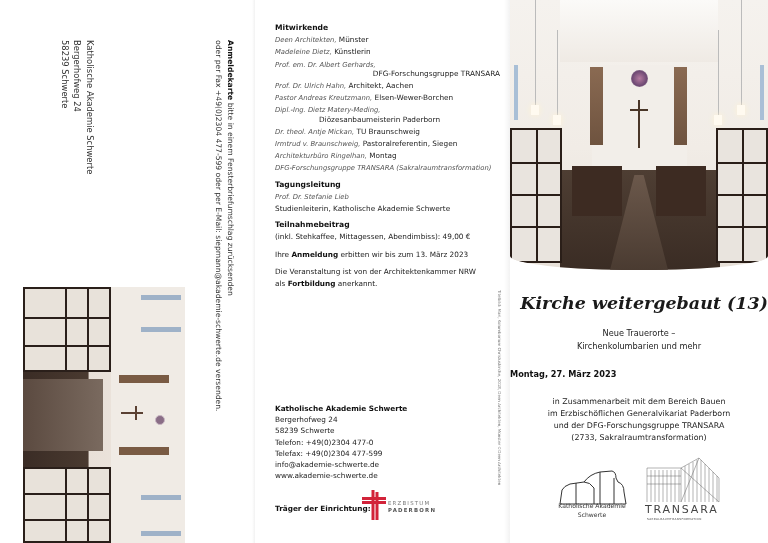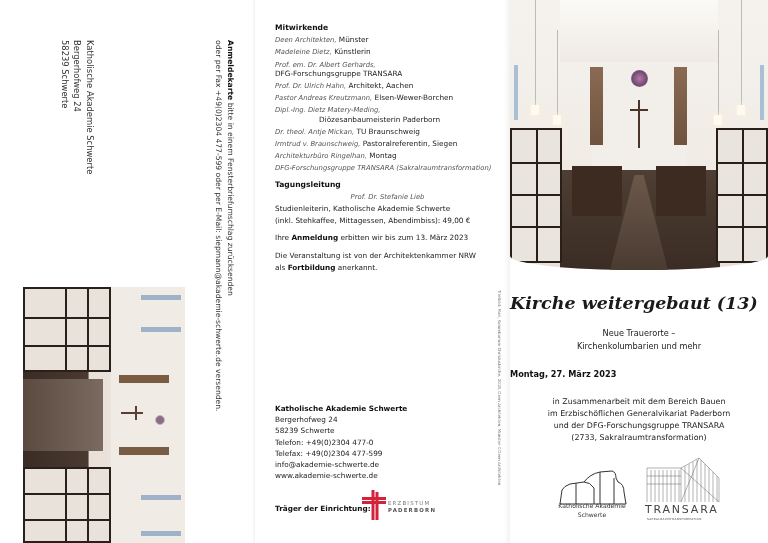--- a/index.html
+++ b/index.html
@@ -34,21 +34,21 @@
   .photo-left .pl-cross-v{position:absolute;left:98px;top:125px;width:22px;height:2px;background:#5a4032;}
   .photo-left .pl-cross-h{position:absolute;left:112px;top:119px;width:2px;height:14px;background:#5a4032;}
   .photo-left .pl-rose{position:absolute;left:132px;top:128px;width:10px;height:10px;border-radius:50%;background:#8a6d86;border:1px solid #c8b6c2;}
   .photo-left .pl-brick{position:absolute;left:96px;width:50px;height:8px;background:#7a5b44;}
   .photo-left .pl-win{position:absolute;left:118px;width:40px;height:5px;background:#9fb2c8;}
 
   
   .mid-content{position:absolute;left:275px;top:22px;width:225px;font-size:7.3px;line-height:12.2px;color:#222;}
   .sec-head{font-weight:bold;font-size:7.6px;color:#111;margin-top:0;}
   .sec-head.gap{margin-top:4px;}
-  .it{font-style:italic;color:#555;font-size:6.8px;text-align:center;}
+  .it{font-style:italic;color:#555;font-size:6.8px;}
   .line{display:block;white-space:nowrap;}
   .para{margin-top:5px;}
   .para b{font-weight:bold;color:#111;}
   .addr{position:absolute;left:275px;top:403px;width:225px;font-size:7.3px;line-height:11.2px;color:#222;}
   .addr .name{font-weight:bold;color:#111;}
   .traeger{position:absolute;left:275px;top:504px;font-size:7.3px;font-weight:bold;color:#111;}
   .ebp-logo{position:absolute;left:361px;top:490px;width:70px;height:32px;}
   .ebp-text{position:absolute;left:388px;top:500px;font-size:5.4px;line-height:7px;letter-spacing:1.2px;color:#7a7a7a;}
   .ebp-text .b{color:#555;font-weight:bold;}
 
@@ -72,21 +72,21 @@
   .pr-pews-r{position:absolute;left:146px;top:166px;width:50px;height:50px;background:#3d2b22;}
   .pr-shelf{position:absolute;top:128px;width:52px;height:135px;background:#e9e4de;border:2px solid #2a1e18;}
   .pr-shelf-l{left:0;}
   .pr-shelf-r{left:206px;}
   .pr-shelf .sh{position:absolute;left:0;width:100%;height:2px;background:#2a1e18;}
   .pr-shelf .sv{position:absolute;top:0;width:2px;height:100%;background:#2a1e18;}
   .pr-lamp{position:absolute;width:1px;background:#bbb;}
   .pr-lamp-bulb{position:absolute;width:8px;height:10px;background:#fffaf0;box-shadow:0 0 6px #fff3d6;}
   .pr-win{position:absolute;width:4px;height:55px;background:#a9bfd6;top:65px;}
 
-  .title{position:absolute;left:510px;top:293px;width:258px;text-align:left;font-family:"DejaVu Serif","Liberation Serif",serif;font-style:italic;font-weight:bold;font-size:17.5px;color:#1a1a1a;}
+  .title{position:absolute;left:510px;top:293px;width:258px;text-align:right;font-family:"DejaVu Serif","Liberation Serif",serif;font-style:italic;font-weight:bold;font-size:17.5px;color:#1a1a1a;}
   .subtitle{position:absolute;left:510px;top:327px;width:258px;text-align:center;font-size:8.2px;line-height:12.5px;color:#222;}
   .date{position:absolute;left:510px;top:369px;width:258px;font-size:8.2px;font-weight:bold;color:#111;}
   .collab{position:absolute;left:510px;top:396px;width:258px;text-align:center;font-size:7.9px;line-height:12px;color:#222;}
 
   .logo-kas{position:absolute;left:556px;top:468px;width:72px;height:40px;}
   .logo-kas-text{position:absolute;left:546px;top:502px;width:92px;text-align:center;font-size:6.1px;line-height:8.5px;color:#333;}
   .logo-tr{position:absolute;left:641px;top:456px;width:80px;height:50px;}
   .logo-tr-text{position:absolute;left:645px;top:503px;width:80px;font-size:11px;letter-spacing:1.8px;color:#444;}
   .logo-tr-sub{position:absolute;left:647px;top:517px;width:80px;font-size:2.8px;letter-spacing:.4px;color:#444;}
 </style>
@@ -133,35 +133,36 @@
 <div class="fold fold-1"></div>
 
 <div class="panel panel-mid"></div>
 
 <div class="mid-content">
   <div class="sec-head">Mitwirkende</div>
   <div>
     <span class="line"><span class="it">Deen Architekten,</span><span> Münster</span></span>
     <span class="line"><span class="it">Madeleine Dietz,</span><span> Künstlerin</span></span>
     <span class="line"><span class="it">Prof. em. Dr. Albert Gerhards,</span><span></span></span>
-    <span class="line" style="margin-top:-3px;"><span class="it"></span><span>DFG-Forschungsgruppe TRANSARA</span></span>
+    <span class="line" style="margin-top:-3px;text-align:right;"><span class="it"></span><span>DFG-Forschungsgruppe TRANSARA</span></span>
     <span class="line"><span class="it">Prof. Dr. Ulrich Hahn,</span><span> Architekt, Aachen</span></span>
     <span class="line"><span class="it">Pastor Andreas Kreutzmann,</span><span> Elsen-Wewer-Borchen</span></span>
     <span class="line"><span class="it">Dipl.-Ing. Dietz Matery-Meding,</span><span></span></span>
     <span class="line" style="margin-top:-3px;padding-left:44px;"><span class="it"></span><span>Diözesanbaumeisterin Paderborn</span></span>
     <span class="line"><span class="it">Dr. theol. Antje Mickan,</span><span> TU Braunschweig</span></span>
     <span class="line"><span class="it">Irmtrud v. Braunschweig,</span><span> Pastoralreferentin, Siegen</span></span>
     <span class="line"><span class="it">Architekturbüro Ringelhan,</span><span> Montag</span></span>
     <span class="line"><span class="it">DFG-Forschungsgruppe TRANSARA (Sakralraumtransformation)</span><span></span></span>
   </div>
 
   <div class="sec-head gap">Tagungsleitung</div>
   <span class="line it">Prof. Dr. Stefanie Lieb</span>
   <span class="line">Studienleiterin, Katholische Akademie Schwerte</span>
 
+  <div class="sec-head gap">Teilnahmebeitrag</div>
   <span class="line">(inkl. Stehkaffee, Mittagessen, Abendimbiss): 49,00 €</span>
 
   <div class="para">
     <span class="line"><span>Ihre </span><b>Anmeldung</b><span> erbitten wir bis zum 13. März 2023</span></span>
   </div>
 
   <div class="para">
     <span class="line">Die Veranstaltung ist von der Architektenkammer NRW</span>
     <span class="line"><span>als </span><b>Fortbildung</b><span> anerkannt.</span></span>
   </div>

